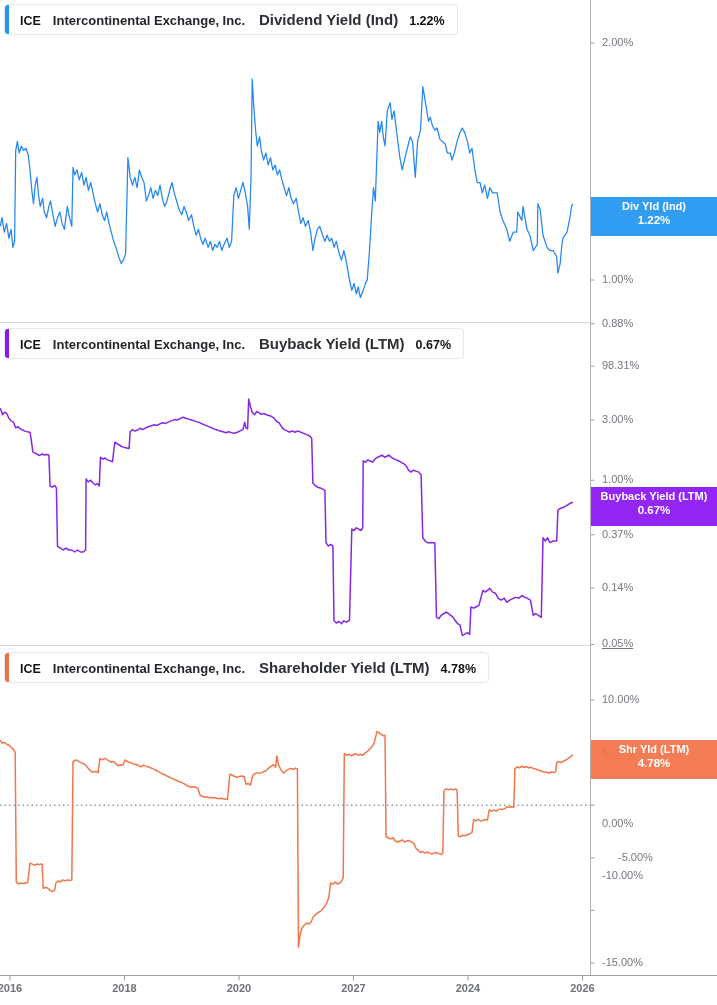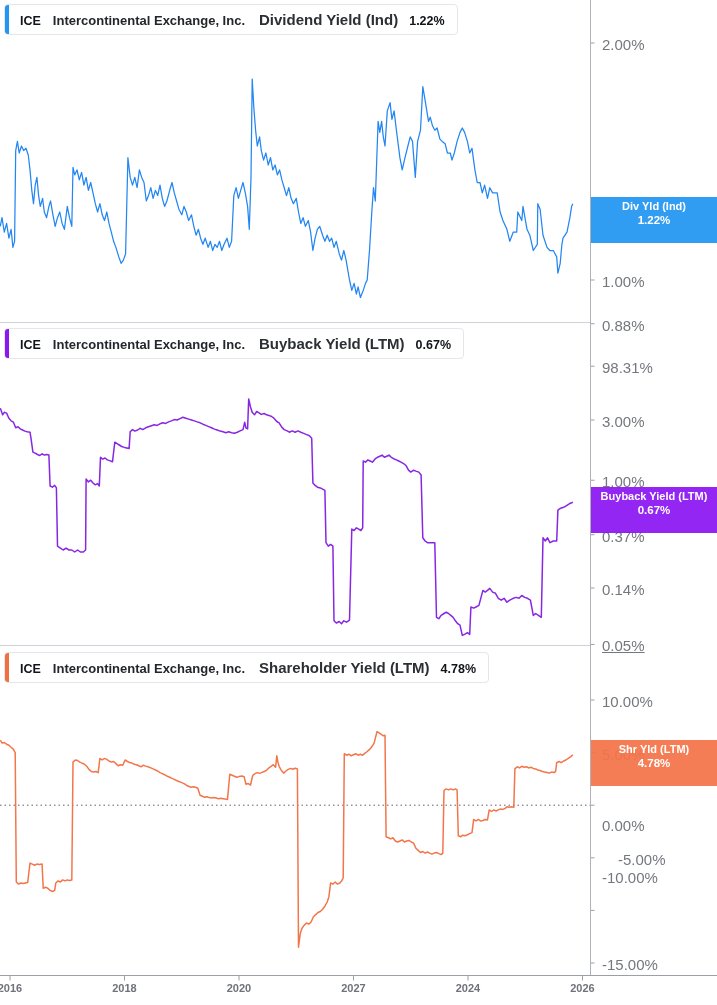--- a/index.html
+++ b/index.html
@@ -8,25 +8,25 @@
   #chart-svg{position:absolute;left:0;top:0;}
   .title-bar{position:absolute;left:4px;display:inline-flex;align-items:baseline;
         background:#ffffff;border:1px solid #e4e6ea;border-radius:4px;
         padding:6px 12px 6px 15px;white-space:nowrap;z-index:5;}
   .title-bar .accent{position:absolute;left:0;top:0;bottom:0;width:4px;border-radius:3px 0 0 3px;}
   .p1{top:4px}.p2{top:328px}.p3{top:652px}
   .ticker{font-weight:800;font-size:12.5px;color:#111418;margin-right:12px;}
   .company{font-weight:700;font-size:13px;color:#23262b;margin-right:14px;}
   .metric{font-weight:600;font-size:15px;color:#2c2f34;margin-right:11px;}
   .tvalue{font-weight:800;font-size:12.5px;color:#111418;}
-  .y-label{position:absolute;left:602px;width:110px;font-size:15px;color:#74787e;z-index:2;}
+  .y-label{position:absolute;left:602px;width:110px;font-size:11px;color:#74787e;z-index:2;}
   .x-label{position:absolute;top:982px;width:44px;text-align:center;font-size:11px;
         font-weight:700;color:#6f7379;z-index:2;}
   .badge{position:absolute;left:591px;width:126px;text-align:center;color:#fff;
-        font-size:11px;font-weight:700;line-height:1.3;padding:2px 0 15px 0;z-index:4;}
+        font-size:11px;font-weight:700;line-height:1.3;padding:2px 0 8px 0;z-index:4;}
   .badge .b2{font-size:11.5px;}
 </style>
 </head>
 <body>
 
 <div id="root">
   <svg id="chart-svg" width="717" height="1005" viewBox="0 0 717 1005">
       <path d="M0.3 226.3L2.0 217.7L4.3 232.2L6.6 223.4L8.9 238.2L11.1 229.3L12.9 247.4L14.6 241.3L15.7 150.6L17.4 141.4L19.2 153.0L21.5 146.0L23.7 150.6L26.0 148.3L28.3 155.3L30.0 169.9L31.8 190.3L33.5 203.7L35.2 185.1L36.9 177.4L38.6 195.6L40.3 206.4L42.6 198.3L44.3 212.0L46.6 217.7L48.9 206.4L50.6 201.0L52.9 214.8L55.2 226.3L57.5 217.7L59.8 212.0L62.1 223.4L64.4 229.3L67.3 206.4L69.5 217.7L71.8 226.3L73.0 167.4L74.7 174.9L77.0 169.9L79.3 179.9L81.6 172.4L83.9 185.1L86.1 177.4L88.4 190.3L90.7 182.5L93.0 192.9L95.3 203.7L97.6 212.0L99.9 203.7L102.2 214.8L104.5 220.5L106.8 212.0L109.0 223.4L111.3 232.2L113.6 241.3L115.9 247.4L118.8 256.9L121.1 263.3L123.4 260.1L125.6 253.7L127.9 157.7L130.2 177.4L132.5 185.1L134.8 177.4L137.1 187.7L139.4 169.9L141.7 177.4L144.0 182.5L146.3 201.0L148.5 195.6L150.8 187.7L153.1 198.3L155.4 190.3L157.7 195.6L160.0 185.1L162.3 198.3L164.6 206.4L166.9 201.0L169.7 190.3L172.0 182.5L174.3 192.9L176.6 201.0L178.9 209.2L181.8 214.8L184.0 206.4L186.3 212.0L188.6 220.5L191.5 214.8L193.8 226.3L196.1 235.2L198.4 229.3L200.6 238.2L202.9 244.3L205.2 238.2L208.1 247.4L210.4 241.3L212.7 250.5L215.0 244.3L217.2 247.4L219.5 241.3L221.8 250.5L224.1 244.3L227.0 238.2L229.3 247.4L231.6 241.3L233.8 195.6L236.1 187.7L238.4 198.3L240.7 190.3L243.0 182.5L245.3 192.9L247.6 206.4L249.3 229.3L251.0 177.4L252.2 79.0L253.9 108.8L255.6 130.2L257.3 146.0L259.6 136.8L261.3 150.6L263.6 160.1L265.9 153.0L268.2 165.0L270.5 157.7L272.8 169.9L275.1 165.0L277.4 174.9L279.6 169.9L281.9 179.9L284.2 187.7L286.5 195.6L288.8 187.7L291.1 198.3L293.4 203.7L296.3 198.3L298.5 212.0L300.8 223.4L303.1 217.7L305.4 226.3L308.3 220.5L310.6 232.2L312.9 250.5L315.1 238.2L317.4 229.3L319.7 226.3L322.6 235.2L324.9 241.3L327.2 235.2L329.5 241.3L331.7 238.2L334.0 247.4L336.3 241.3L339.2 253.7L341.5 260.1L343.8 250.5L346.1 260.1L347.2 266.6L349.5 280.0L351.8 290.4L354.1 283.4L356.4 294.0L358.1 286.9L360.4 297.5L363.2 290.4L365.5 283.4L367.2 280.0L369.5 250.5L371.8 212.0L373.5 187.7L375.3 201.0L378.1 121.4L379.8 132.4L381.6 121.4L383.3 136.8L385.0 146.0L387.3 110.9L390.1 102.6L391.9 119.3L394.1 110.9L396.4 130.2L399.9 157.7L402.2 169.9L405.0 157.7L407.9 146.0L410.2 136.8L412.5 141.4L415.3 177.4L417.6 141.4L420.5 130.2L422.8 86.7L424.5 96.6L426.8 110.9L428.5 121.4L430.2 117.2L432.5 125.8L434.8 130.2L437.1 128.0L439.9 139.1L442.2 141.4L445.1 143.7L447.4 153.0L450.3 153.0L452.0 160.1L454.3 153.0L457.1 141.4L460.0 132.4L462.3 128.0L464.6 132.4L467.4 141.4L469.7 153.0L472.0 148.3L474.9 169.9L477.2 182.5L480.0 182.5L482.3 192.9L484.6 185.1L487.5 198.3L489.8 187.7L492.6 192.9L494.9 192.9L497.2 192.9L500.1 212.0L502.9 220.5L506.9 229.3L509.8 241.3L513.2 232.2L516.7 232.2L517.8 212.0L521.8 220.5L523.0 206.4L527.0 229.3L529.8 235.2L533.3 250.5L537.3 244.3L537.8 203.7L540.1 209.2L543.0 235.2L547.0 247.4L549.9 250.5L553.3 250.5L556.7 256.9L557.9 273.2L560.2 263.3L561.9 244.3L563.0 238.2L567.0 232.2L569.9 217.7L571.6 206.4L572.8 203.7" fill="none" stroke="#2386f2" stroke-width="1.25" stroke-linejoin="round"></path>
       <line x1="0" y1="322.5" x2="590" y2="322.5" stroke="#cfd2d6" stroke-width="1"></line>
       <line x1="590" y1="43" x2="594.5" y2="43" stroke="#9aa0a6" stroke-width="1"></line>

